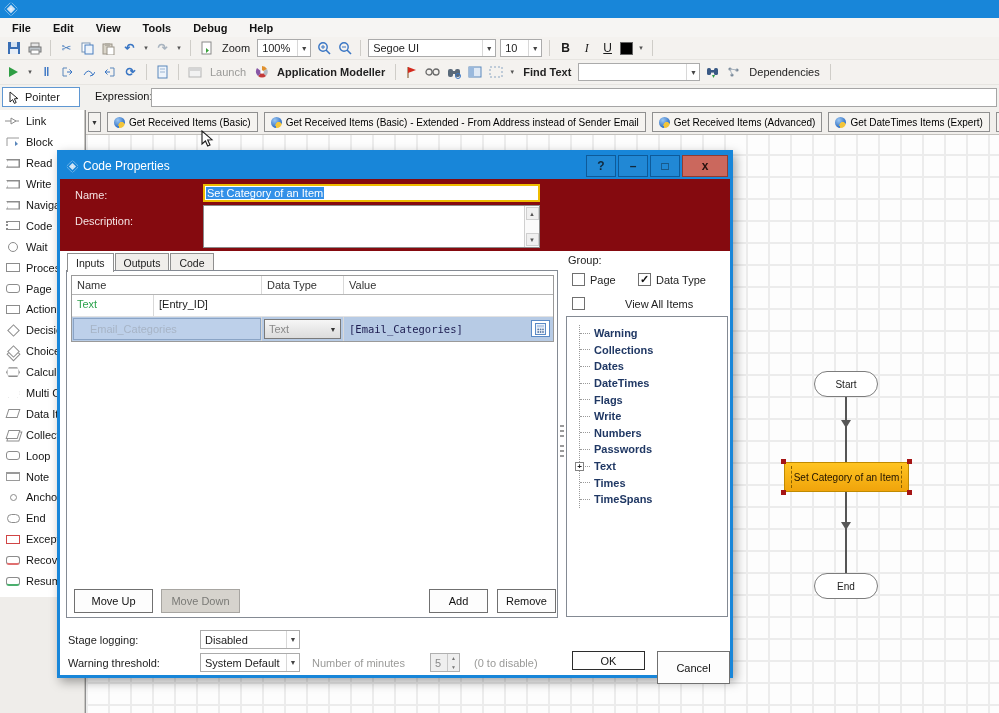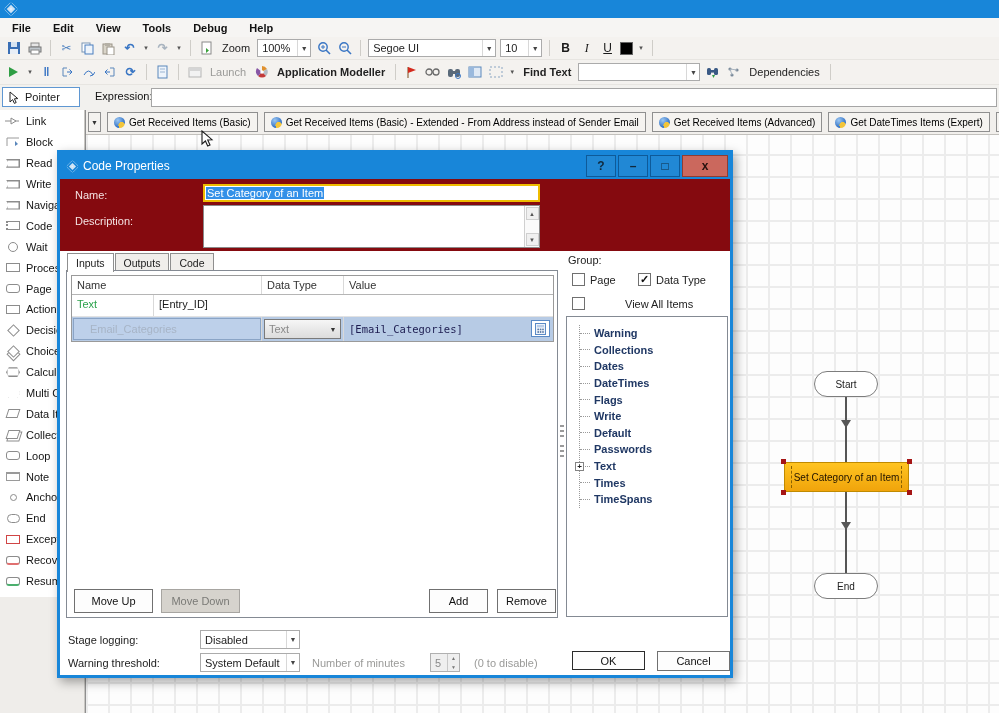--- a/index.html
+++ b/index.html
@@ -172,21 +172,21 @@
   .f-label.gray { color:#9a9a98; }
   .f-combo { position:absolute; width:100px; height:19px; }
   .spinner { position:absolute; left:370px; top:500px; width:30px; height:19px;
     border:1px solid #b0b0b0; background:#efefef; display:flex; }
   .spinner .num { flex:1; display:flex; align-items:center; padding-left:4px; color:#8a8a8a; font-size:11px; }
   .spinner .arrs { width:12px; border-left:1px solid #c8c8c8; display:flex;
     flex-direction:column; }
   .spinner .arrs span { flex:1; font-size:5px; color:#777; display:flex;
     align-items:center; justify-content:center; }
   .okbtn { position:absolute; left:512px; top:498px; width:73px; height:19px; border:1px solid #2b2b2b; }
-  .cancelbtn { position:absolute; left:597px; top:498px; width:73px; height:20px; }
+  .cancelbtn { position:absolute; left:597px; top:498px; width:73px; height:33px; }
 </style>
 </head>
 <body>
 
 <div id="screen">
 
   <div class="titlebar">
     <span class="bp-logo"></span>
   </div>
 
@@ -711,21 +711,21 @@
         <div class="titem">
             <span>DateTimes</span>
           </div>
         <div class="titem">
             <span>Flags</span>
           </div>
         <div class="titem">
             <span>Write</span>
           </div>
         <div class="titem">
-            <span>Default</span>
+            <span>Numbers</span>
           </div>
         <div class="titem">
             <span>Passwords</span>
           </div>
         <div class="titem">
             <span class="texp">+</span>
             <span>Text</span>
           </div>
         <div class="titem">
             <span>Times</span>

